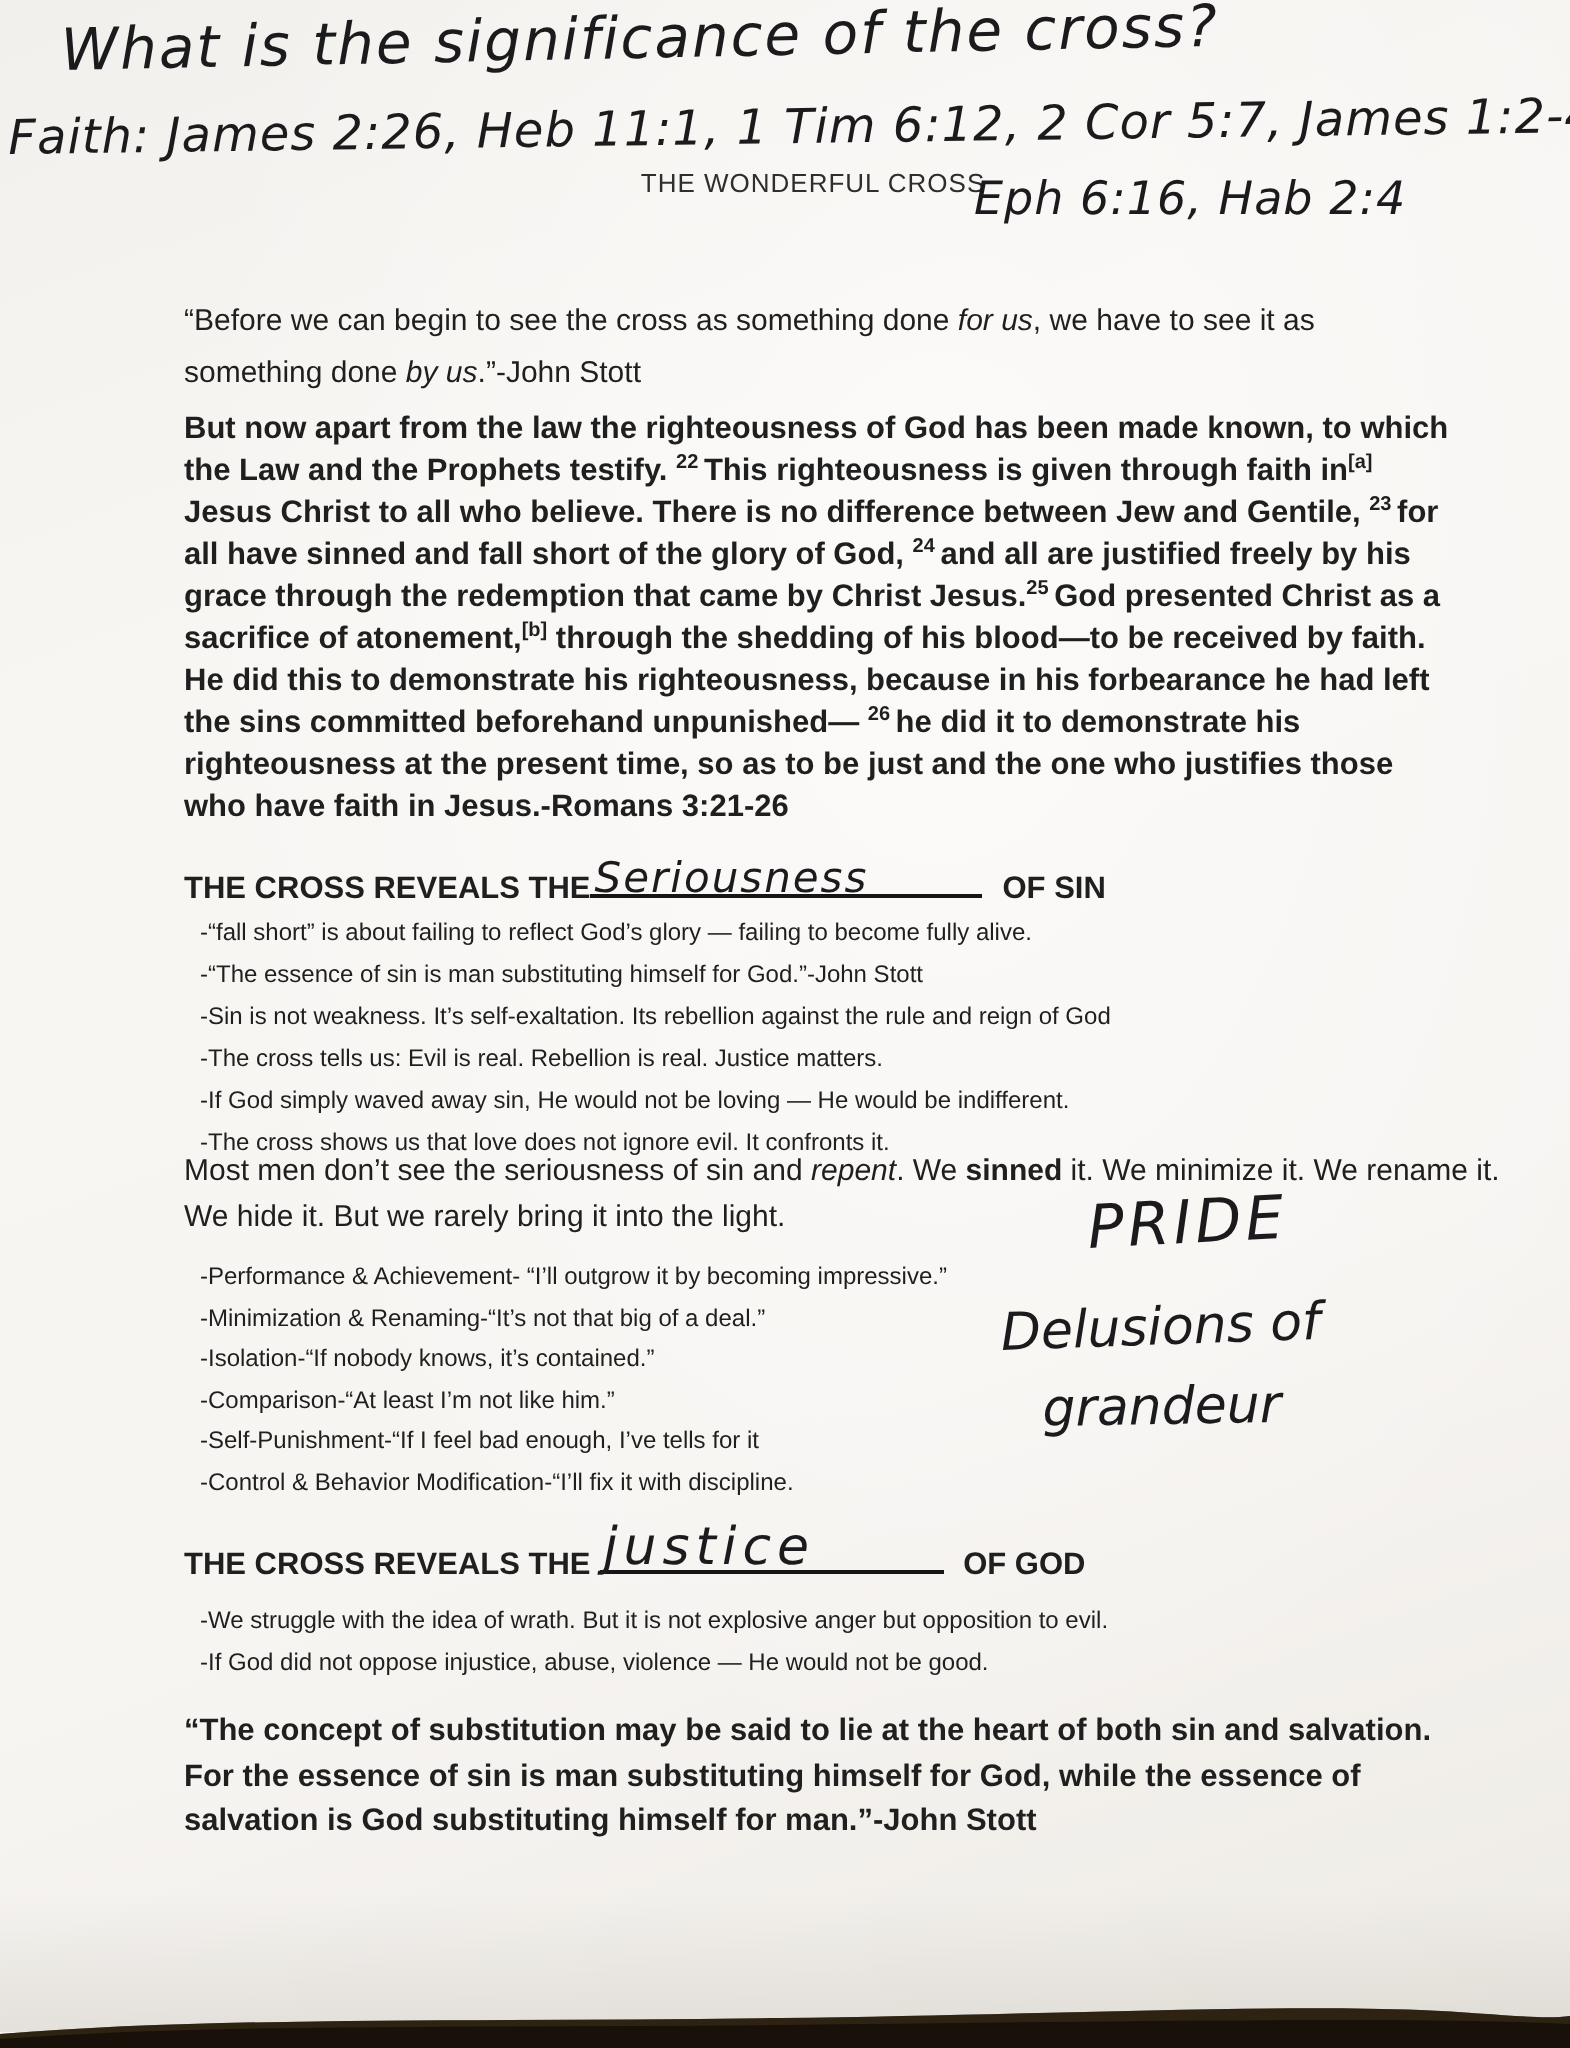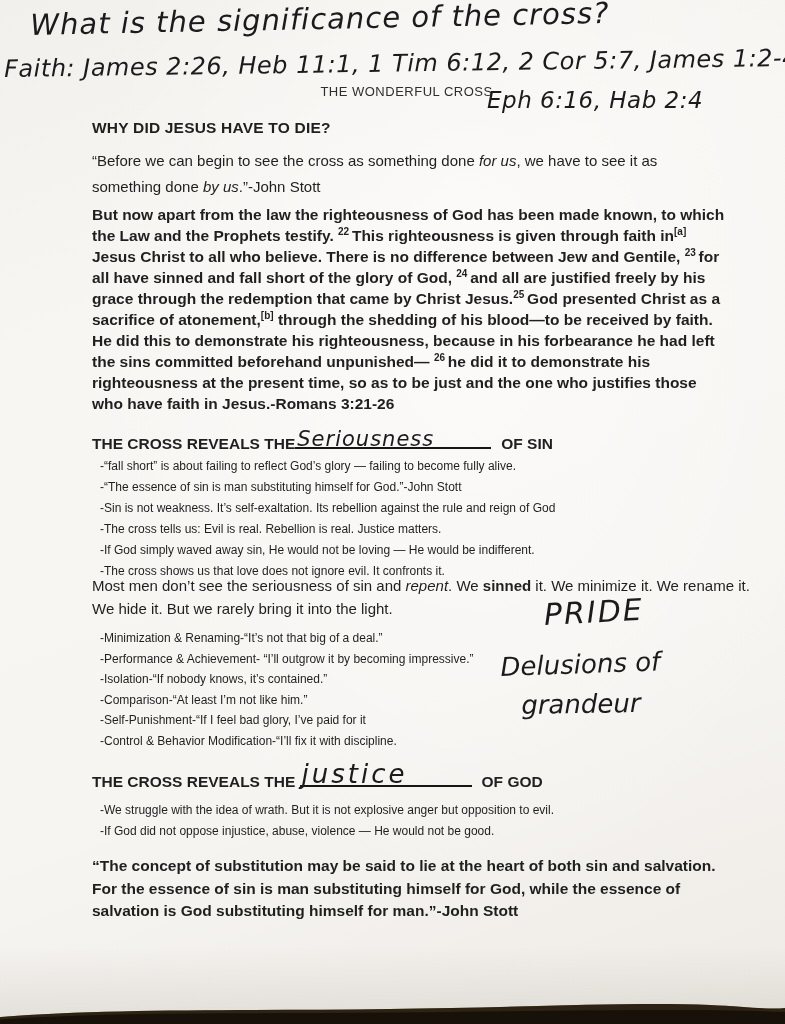--- a/index.html
+++ b/index.html
@@ -43,21 +43,20 @@
 </head>
 <body>
 
 <div class="page">
 
   <div class="hand q">What is the significance of the cross?</div>
   <div class="hand f1">Faith: James 2:26, Heb 11:1, 1 Tim 6:12, 2 Cor 5:7, James 1:2-4,</div>
   <div class="doc-title">THE WONDERFUL CROSS</div>
   <div class="hand f2">Eph 6:16, Hab 2:4</div>
 
-  <div class="h1" style="top:119px;">WHY DID JESUS HAVE TO DIE?</div>
 
   <div class="quote"><span>“Before we can begin to see the cross as something done </span><em>for us</em><span>, we have to see it as something done </span><em>by us</em><span>.”-John Stott</span></div>
 
   <div class="romans"><span>But now apart from the law the righteousness of God has been made known, to which the Law and the Prophets testify. </span><sup>22 </sup><span>This righteousness is given through faith in</span><sup>[a]</sup><span> Jesus Christ to all who believe. There is no difference between Jew and Gentile, </span><sup>23 </sup><span>for all have sinned and fall short of the glory of God, </span><sup>24 </sup><span>and all are justified freely by his grace through the redemption that came by Christ Jesus.</span><sup>25 </sup><span>God presented Christ as a sacrifice of atonement,</span><sup>[b]</sup><span> through the shedding of his blood—to be received by faith. He did this to demonstrate his righteousness, because in his forbearance he had left the sins committed beforehand unpunished— </span><sup>26 </sup><span>he did it to demonstrate his righteousness at the present time, so as to be just and the one who justifies those who have faith in Jesus.-Romans 3:21-26</span></div>
 
   <div class="blank-head" style="top:432px;">
     <span>THE CROSS REVEALS THE</span><span class="blank" style="width:196px;"><span class="fill" style="font-size:21px;letter-spacing:1px;">Seriousness</span></span><span class="sfx">OF SIN</span>
   </div>
 
   <div class="pts lh21" style="top:456px;">
@@ -67,25 +66,25 @@
     <div>-The cross tells us: Evil is real. Rebellion is real. Justice matters.</div>
     <div>-If God simply waved away sin, He would not be loving — He would be indifferent.</div>
     <div>-The cross shows us that love does not ignore evil. It confronts it.</div>
   </div>
 
   <div class="para"><span>Most men don’t see the seriousness of sin and </span><em>repent</em><span>. We </span><strong>sinned</strong><span> it. We minimize it. We rename it. We hide it. But we rarely bring it into the light.</span></div>
 
   <div class="hand pride">PRIDE</div>
 
   <div class="pts lh205" style="top:628px;">
+    <div>-Performance &amp; Achievement- “I’ll outgrow it by becoming impressive.”</div>
     <div>-Minimization &amp; Renaming-“It’s not that big of a deal.”</div>
-    <div>-Performance &amp; Achievement- “I’ll outgrow it by becoming impressive.”</div>
     <div>-Isolation-“If nobody knows, it’s contained.”</div>
     <div>-Comparison-“At least I’m not like him.”</div>
-    <div>-Self-Punishment-“If I feel bad glory, I’ve paid for it</div>
+    <div>-Self-Punishment-“If I feel bad enough, I’ve tells for it</div>
     <div>-Control &amp; Behavior Modification-“I’ll fix it with discipline.</div>
   </div>
 
   <div class="hand del1">Delusions of</div>
   <div class="hand del2">grandeur</div>
 
   <div class="blank-head" style="top:770px;">
     <span>THE CROSS REVEALS THE</span>&nbsp;<span class="blank" style="width:172px;"><span class="fill" style="font-size:26px;letter-spacing:3px;">justice</span></span><span class="sfx">OF GOD</span>
   </div>
 

